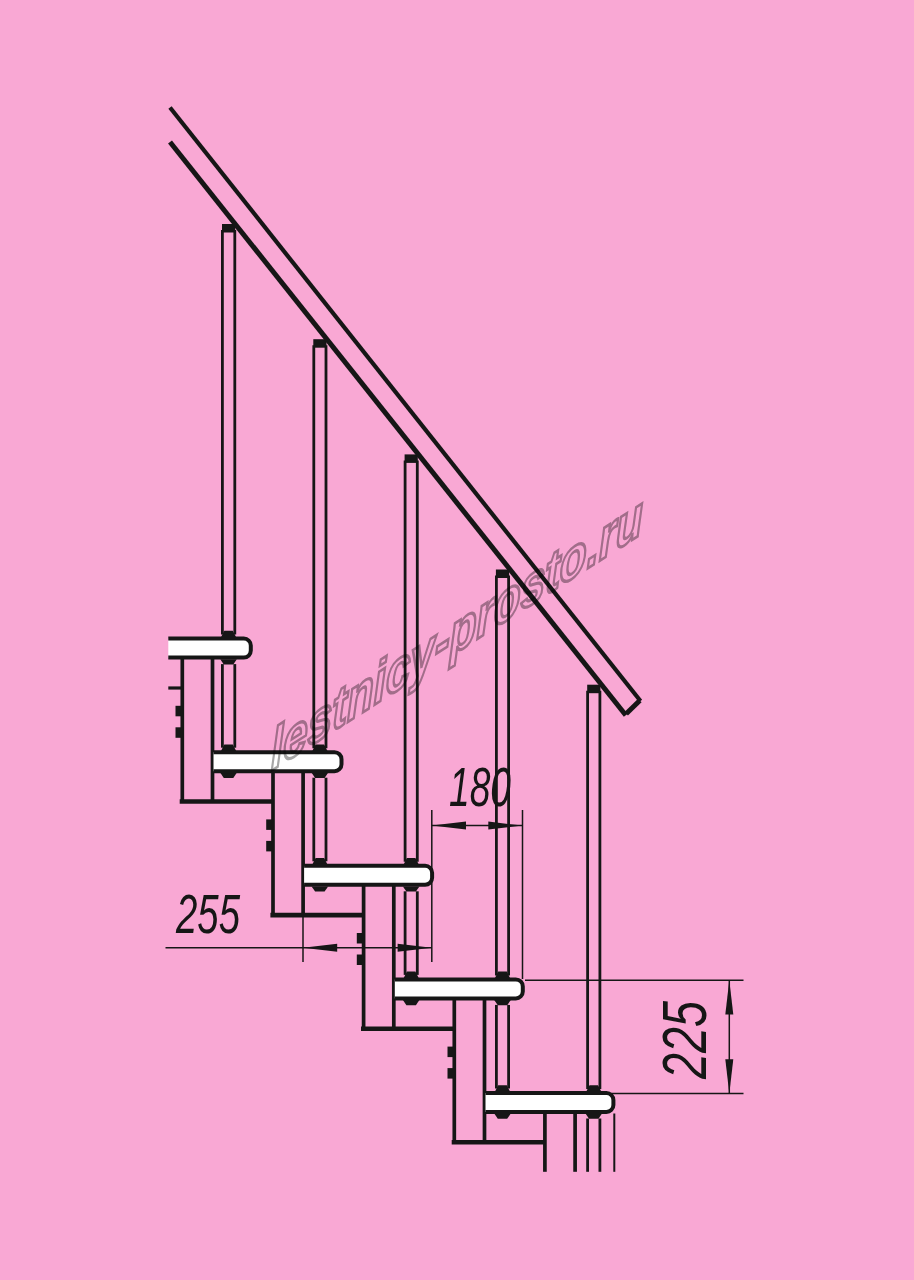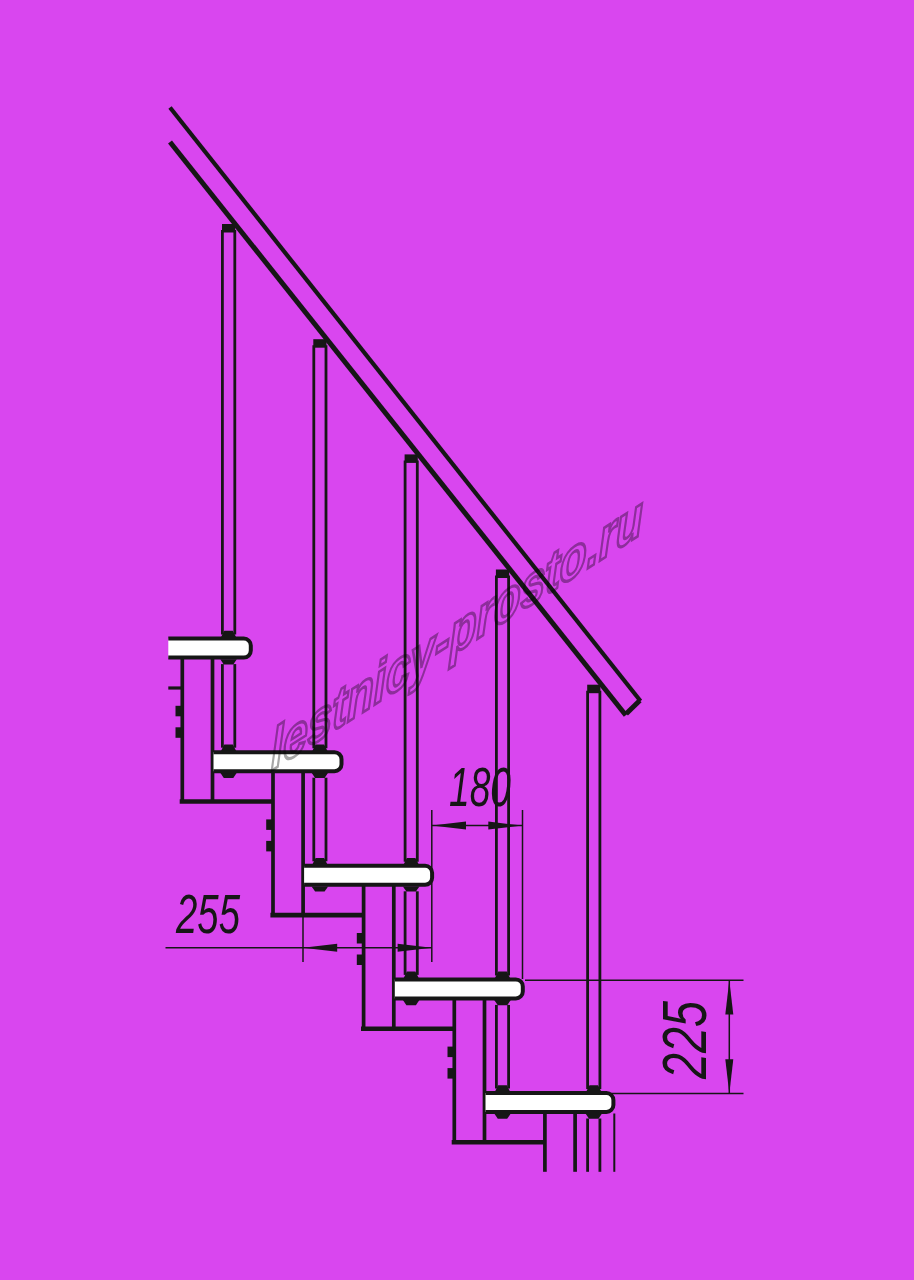--- a/index.html
+++ b/index.html
@@ -1,16 +1,16 @@
 <!DOCTYPE html>
 <html><head>
 <meta charset="utf-8">
 <style>
   html,body { margin:0; padding:0; background:#ffffff; }
-  #page { position:relative; width:914px; height:1280px; background:#d946ef; overflow:hidden; }
+  #page { position:relative; width:914px; height:1280px; background:#f9a8d4; overflow:hidden; }
 </style>
 </head>
 <body>
 <div id="page">
 <svg width="914" height="1280" viewBox="0 0 914 1280">
 
 <g>
         <line x1="182.3" y1="657.5" x2="182.3" y2="801.5" stroke="#161616" stroke-width="3.7" stroke-linecap="butt"></line>
         <line x1="212.5" y1="657.5" x2="212.5" y2="801.5" stroke="#161616" stroke-width="3.7" stroke-linecap="butt"></line>
         <line x1="179.7" y1="801.5" x2="273.3" y2="801.5" stroke="#161616" stroke-width="4.6" stroke-linecap="butt"></line>

